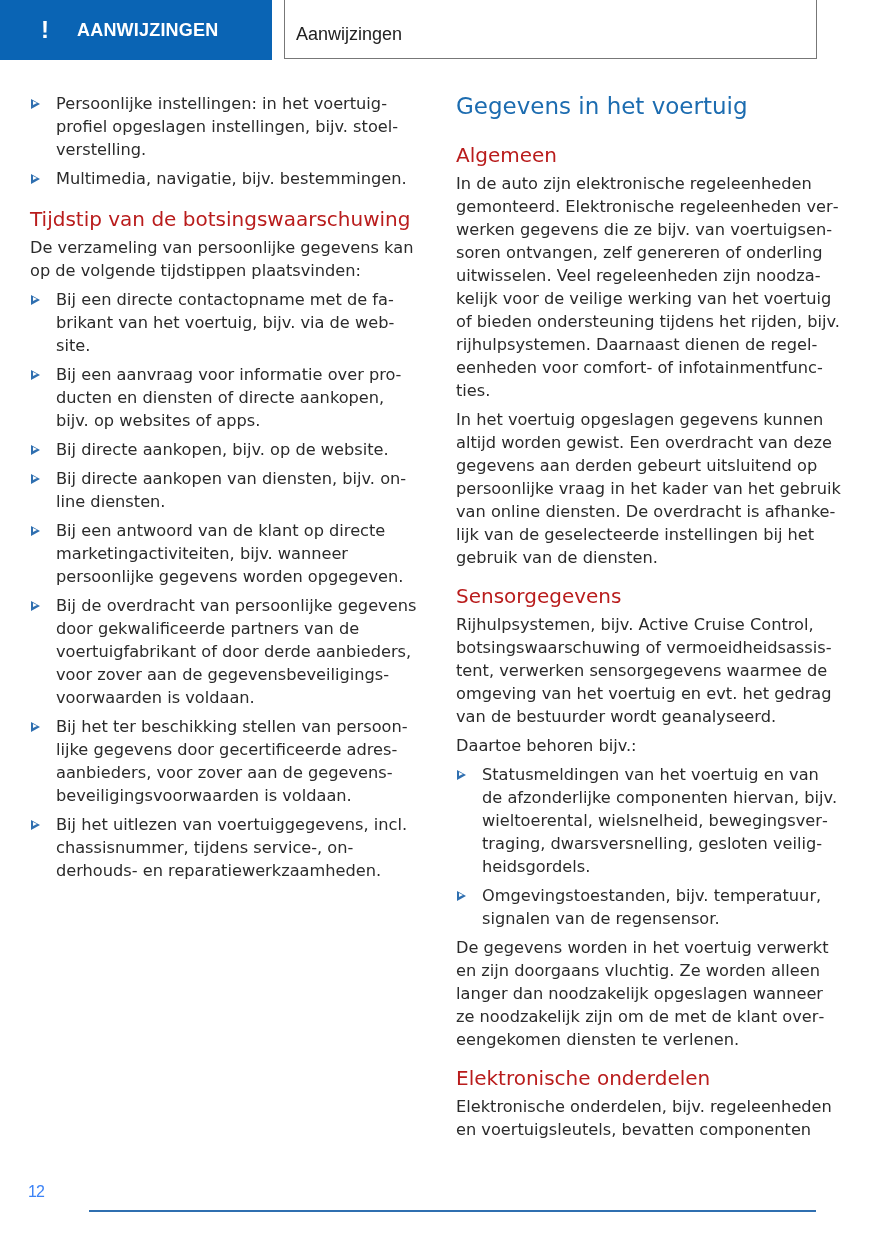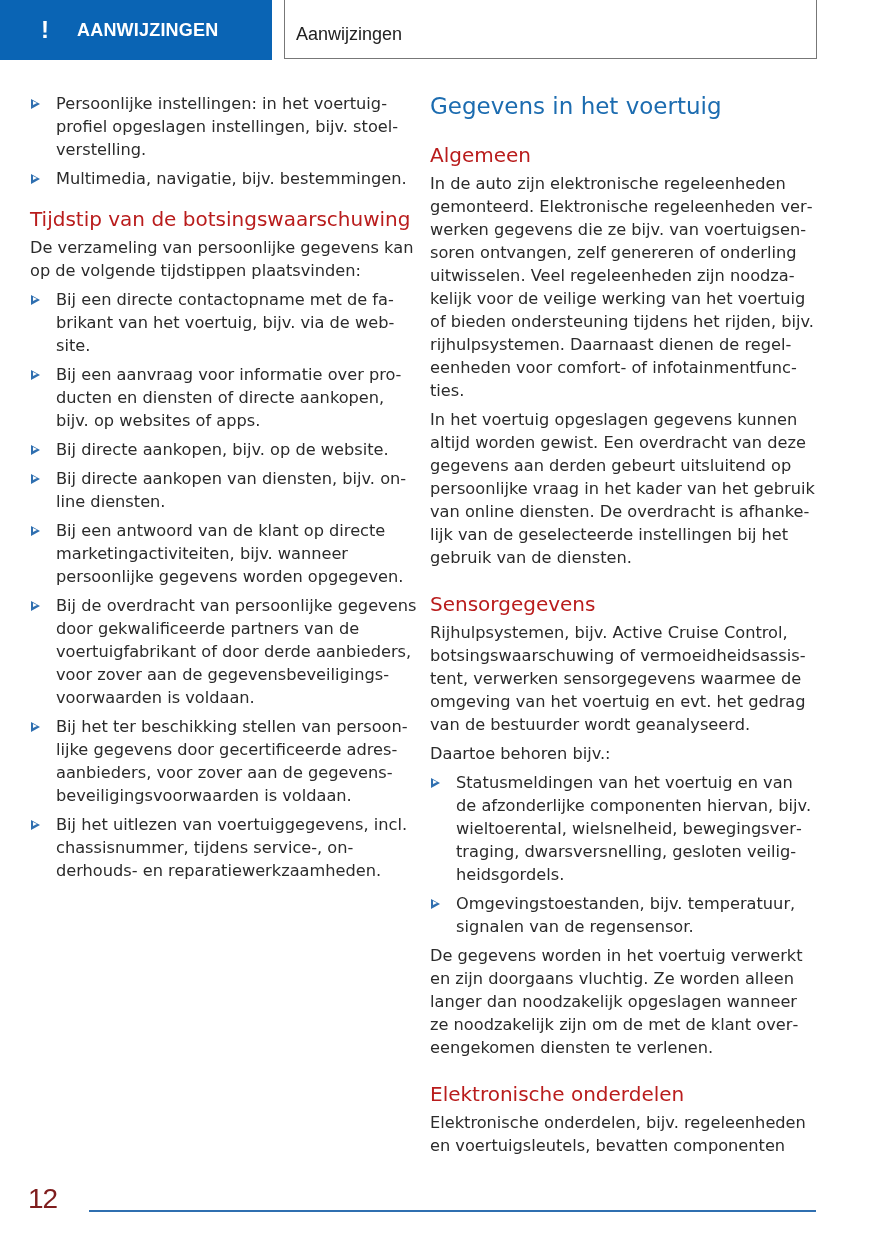--- a/index.html
+++ b/index.html
@@ -23,47 +23,47 @@
   .hdr-box {
     position: absolute; left: 284px; top: 0; width: 531px; height: 58px;
     border-left: 1.5px solid #777; border-right: 1.5px solid #777; border-bottom: 1.5px solid #777;
     display: flex; align-items: center;
   }
   .hdr-box .title {
     font-family: "Liberation Sans", sans-serif; font-size: 18px; color: #222; margin-left: 11px; margin-top: 10px;
   }
   .col { position: absolute; top: 92px; font-size: 16.2px; line-height: 23px; }
   .col-left { left: 30px; width: 390px; }
-  .col-right { left: 430px; width: 385px; }
+  .col-right { left: 456px; width: 385px; }
   p { margin: 0 0 6px 0; }
   h1 {
     font-weight: normal; color: #1c6cb0; font-size: 23px; line-height: 28px;
     margin: 0 0 22px 0;
   }
   h2 {
     font-weight: normal; color: #b91c1c; font-size: 20px; line-height: 26px;
     margin: 0 0 4px 0;
   }
-  h2.spaced { margin-top: 22px; }
+  h2.spaced { margin-top: 14px; }
   ul { list-style: none; margin: 0 0 6px 0; padding: 0; }
   li { position: relative; padding-left: 26px; margin-bottom: 6px; }
   li .tri {
     position: absolute; left: 1px; top: 7px; width: 0; height: 0;
     border-top: 5px solid transparent; border-bottom: 5px solid transparent;
     border-left: 9px solid #2f6fb0;
   }
   li .tri::after {
     content: ""; position: absolute; left: -7.5px; top: -2.6px; width: 0; height: 0;
     border-top: 2.6px solid transparent; border-bottom: 2.6px solid transparent;
     border-left: 4.6px solid #fff;
   }
   .indent { padding-left: 26px; margin-bottom: 6px; }
   .footer-num {
     position: absolute; left: 28px; top: 1183px; font-family: "Liberation Sans", sans-serif;
-    font-size: 28px; color: #7f1d1d; letter-spacing: -1px;
+    font-size: 16px; color: #3b82f6; letter-spacing: -1px;
   }
   .footer-line {
     position: absolute; left: 89px; top: 1210px; width: 727px; height: 1.5px; background: #2f6fb0;
   }
 </style>
 </head>
 <body>
 
 <div class="hdr-tab">
   <span class="bang">!</span>

